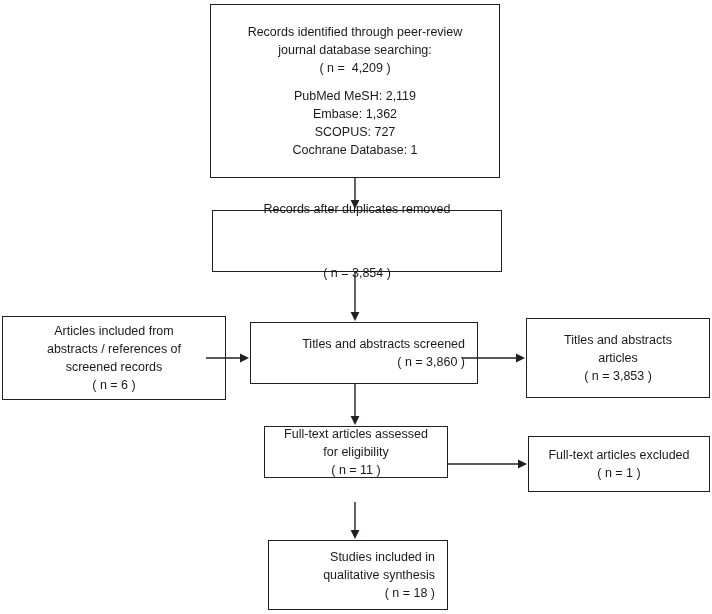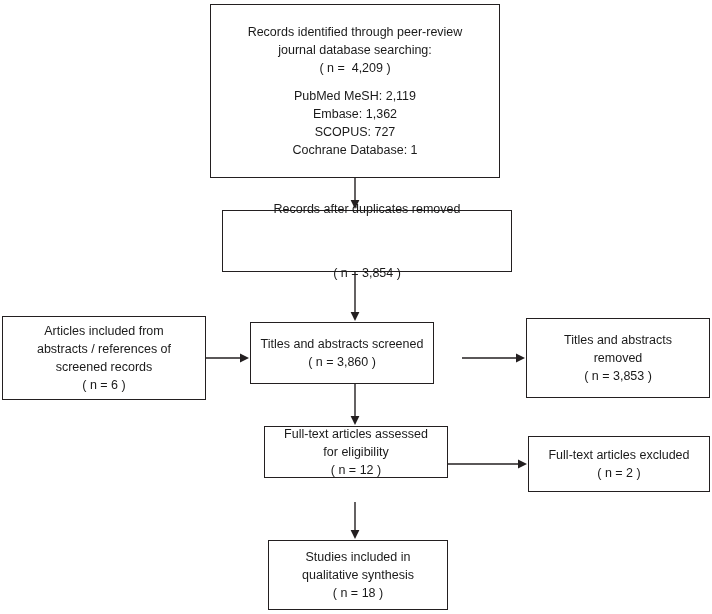--- a/index.html
+++ b/index.html
@@ -65,95 +65,95 @@
     <span class="line">Cochrane Database: 1</span>
   </div>
 
   <div class="arrow" style="left:348px; top:178px; width:14px; height:32px;">
     <svg width="14" height="32" viewBox="0 0 14 32">
       <line x1="7" y1="0" x2="7" y2="24" stroke="#231f20" stroke-width="1.4"></line>
       <polygon points="7,31 2.6,22 11.4,22" fill="#231f20"></polygon>
     </svg>
   </div>
 
-  <div class="node" style="left:222px; top:210px; width:290px; height:62px;gap:46px;">
+  <div class="node" style="left:212px; top:210px; width:290px; height:62px;gap:46px;">
     <span class="line">Records after duplicates removed</span>
     <span class="line">( n = 3,854 )</span>
   </div>
 
   <div class="arrow" style="left:348px; top:272px; width:14px; height:50px;">
     <svg width="14" height="50" viewBox="0 0 14 50">
       <line x1="7" y1="0" x2="7" y2="42" stroke="#231f20" stroke-width="1.4"></line>
       <polygon points="7,49 2.6,40 11.4,40" fill="#231f20"></polygon>
     </svg>
   </div>
 
-  <div class="node" style="left:2px; top:316px; width:204px; height:84px;">
+  <div class="node" style="left:2px; top:316px; width:224px; height:84px;">
     <span class="line">Articles included from</span>
     <span class="line">abstracts / references of</span>
     <span class="line">screened records</span>
     <span class="line">( n = 6 )</span>
   </div>
 
   <div class="arrow" style="left:206px; top:351px; width:44px; height:14px;">
     <svg width="44" height="14" viewBox="0 0 44 14">
       <line x1="0" y1="7" x2="36" y2="7" stroke="#231f20" stroke-width="1.4"></line>
       <polygon points="43,7 34,2.6 34,11.4" fill="#231f20"></polygon>
     </svg>
   </div>
 
-  <div class="node" style="left:250px; top:322px; width:184px; height:62px;">
+  <div class="node" style="left:250px; top:322px; width:228px; height:62px;align-items:flex-end;">
     <span class="line">Titles and abstracts screened</span>
     <span class="line">( n = 3,860 )</span>
   </div>
 
   <div class="arrow" style="left:462px; top:351px; width:64px; height:14px;">
     <svg width="64" height="14" viewBox="0 0 64 14">
       <line x1="0" y1="7" x2="56" y2="7" stroke="#231f20" stroke-width="1.4"></line>
       <polygon points="63,7 54,2.6 54,11.4" fill="#231f20"></polygon>
     </svg>
   </div>
 
   <div class="node" style="left:526px; top:318px; width:184px; height:80px;">
     <span class="line">Titles and abstracts</span>
-    <span class="line">removed</span>
+    <span class="line">articles</span>
     <span class="line">( n = 3,853 )</span>
   </div>
 
   <div class="arrow" style="left:348px; top:384px; width:14px; height:42px;">
     <svg width="14" height="42" viewBox="0 0 14 42">
       <line x1="7" y1="0" x2="7" y2="34" stroke="#231f20" stroke-width="1.4"></line>
       <polygon points="7,41 2.6,32 11.4,32" fill="#231f20"></polygon>
     </svg>
   </div>
 
   <div class="node" style="left:264px; top:426px; width:184px; height:52px;">
     <span class="line">Full-text articles assessed</span>
     <span class="line">for eligibility</span>
-    <span class="line">( n = 12 )</span>
+    <span class="line">( n = 11 )</span>
   </div>
 
   <div class="arrow" style="left:448px; top:457px; width:80px; height:14px;">
     <svg width="80" height="14" viewBox="0 0 80 14">
       <line x1="0" y1="7" x2="72" y2="7" stroke="#231f20" stroke-width="1.4"></line>
       <polygon points="79,7 70,2.6 70,11.4" fill="#231f20"></polygon>
     </svg>
   </div>
 
   <div class="node" style="left:528px; top:436px; width:182px; height:56px;text-align:center;">
     <span class="line">Full-text articles excluded</span>
-    <span class="line">( n = 2 )</span>
+    <span class="line">( n = 1 )</span>
   </div>
 
   <div class="arrow" style="left:348px; top:502px; width:14px; height:38px;">
     <svg width="14" height="38" viewBox="0 0 14 38">
       <line x1="7" y1="0" x2="7" y2="30" stroke="#231f20" stroke-width="1.4"></line>
       <polygon points="7,37 2.6,28 11.4,28" fill="#231f20"></polygon>
     </svg>
   </div>
 
-  <div class="node" style="left:268px; top:540px; width:180px; height:70px;">
+  <div class="node" style="left:268px; top:540px; width:180px; height:70px;align-items:flex-end;">
     <span class="line">Studies included in</span>
     <span class="line">qualitative synthesis</span>
     <span class="line">( n = 18 )</span>
   </div>
 
 </div>
 
 </body></html>

